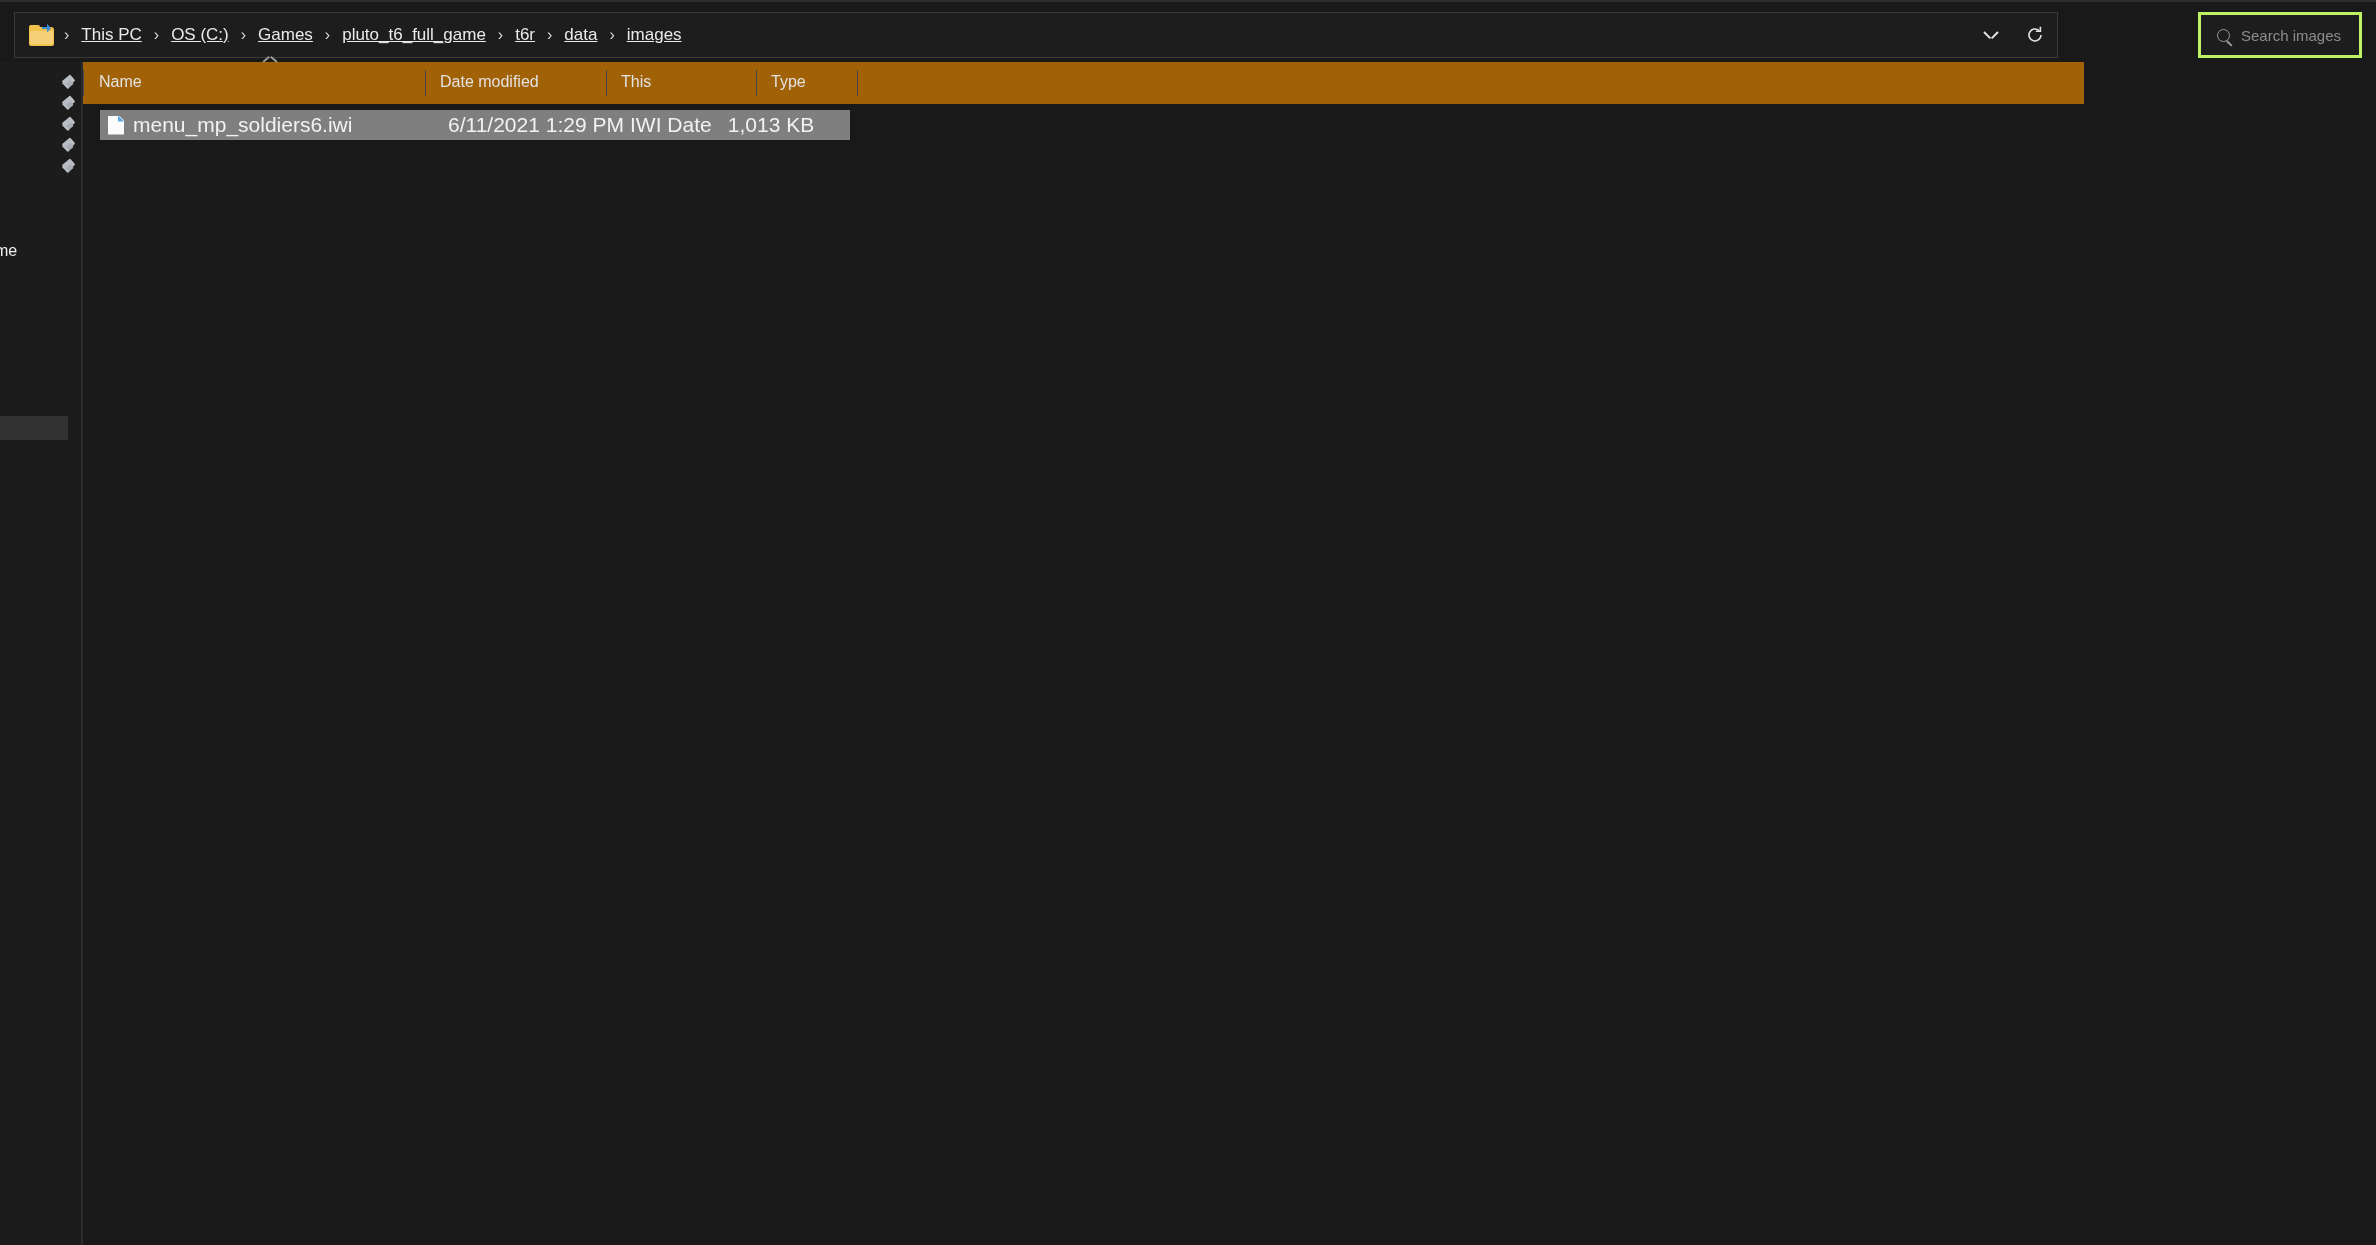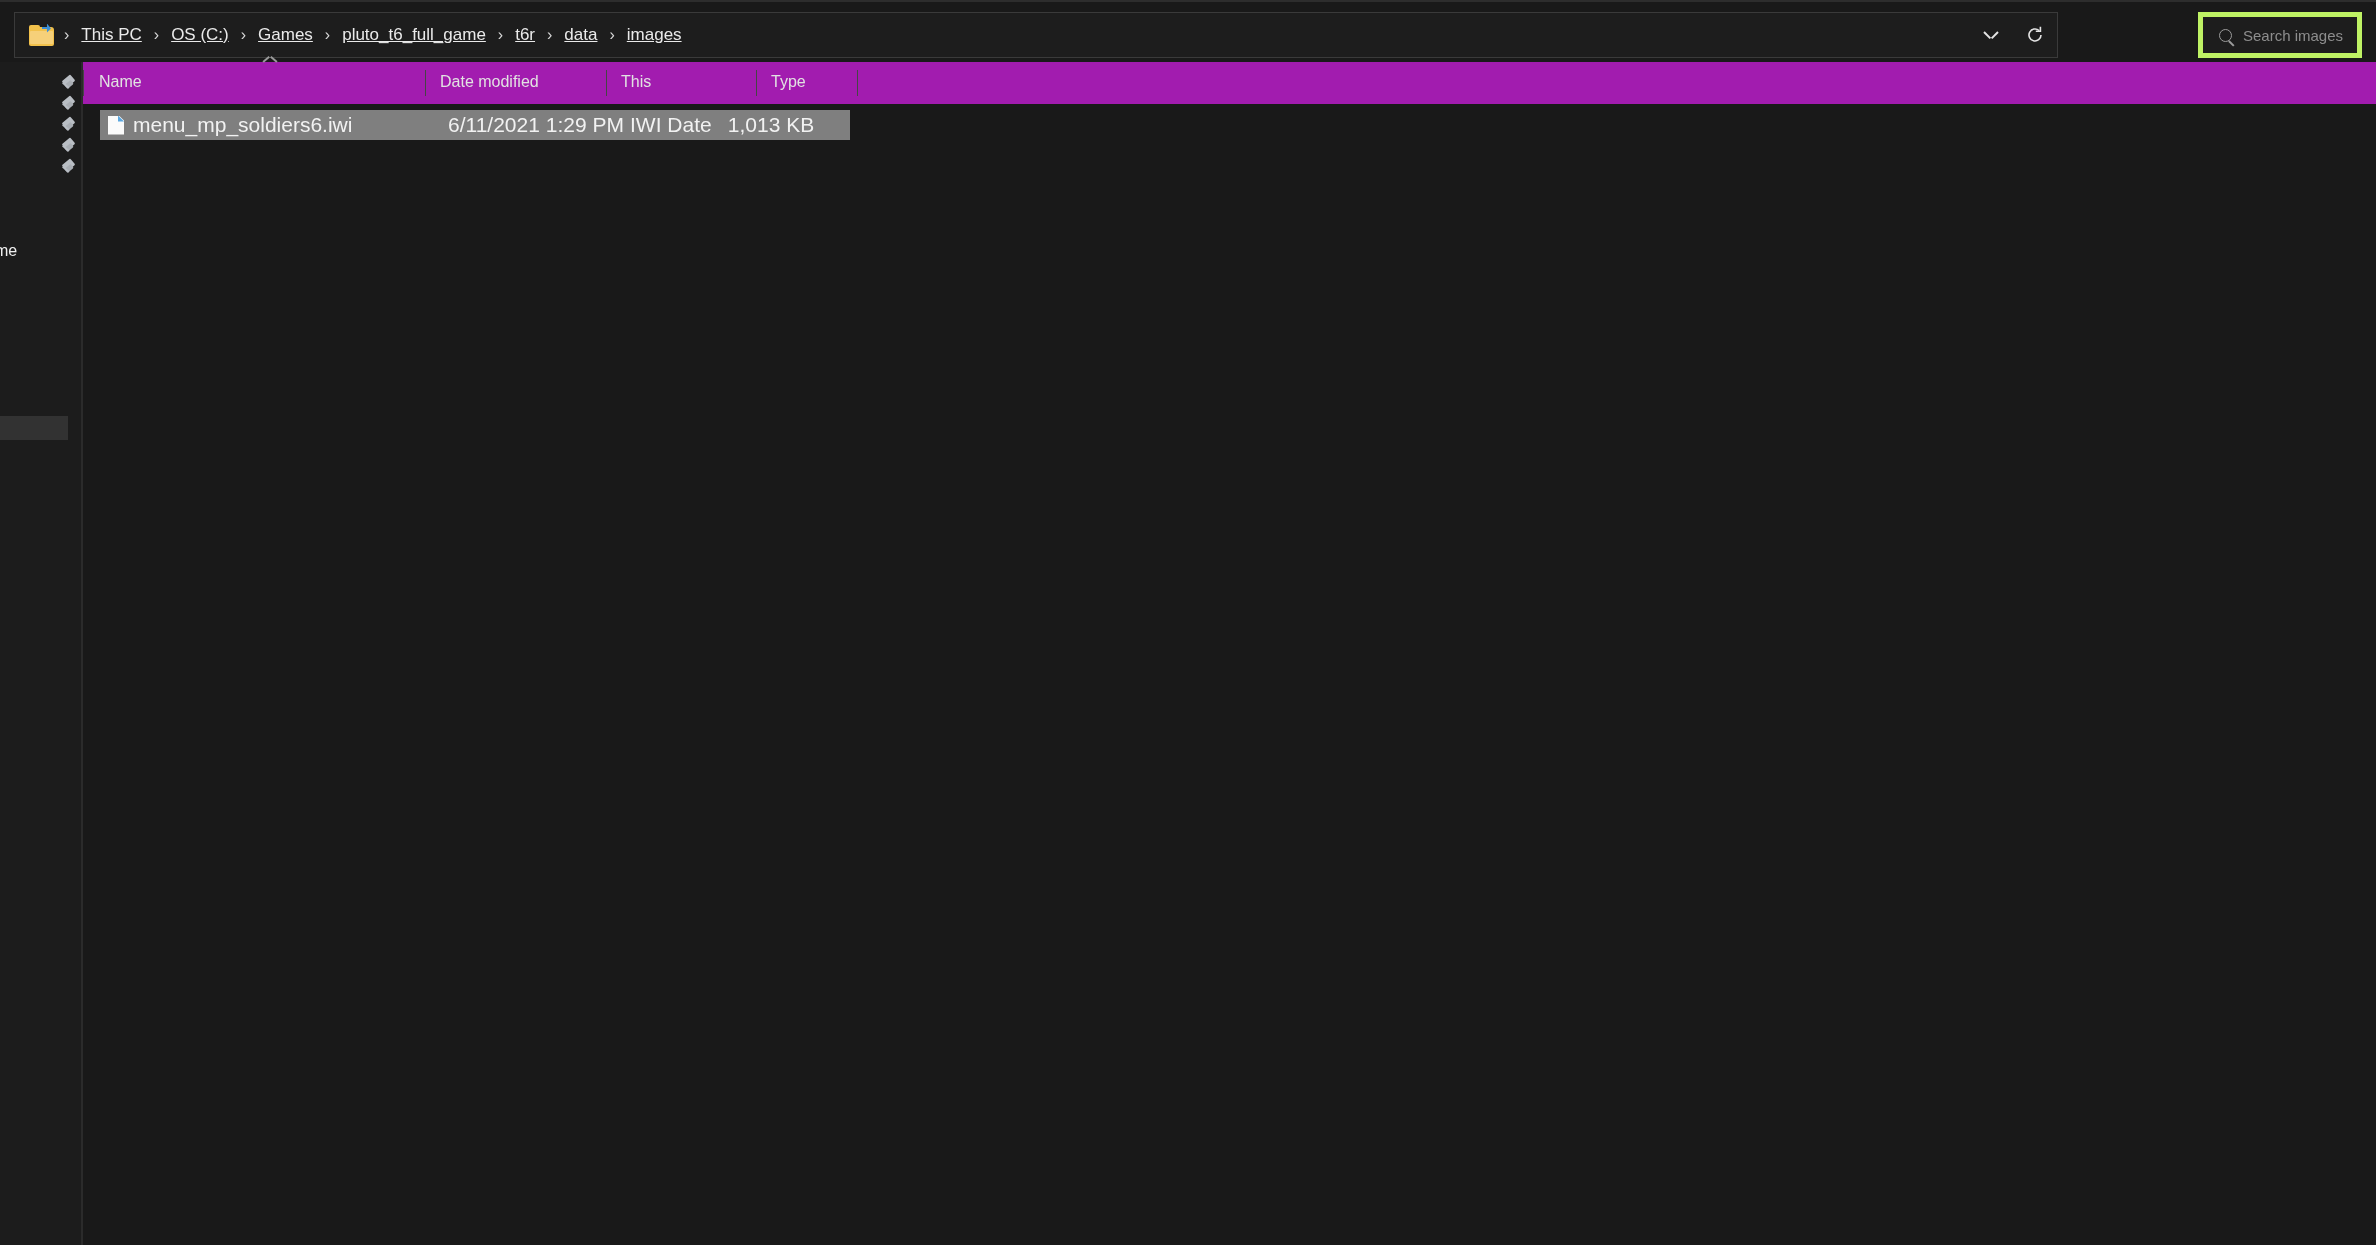--- a/index.html
+++ b/index.html
@@ -58,21 +58,21 @@
   }
   .chev { position:relative; width:14px; height:9px; }
   .chev::before, .chev::after {
     content:""; position:absolute; top:0; width:9px; height:2px; background:#e4e4e4;
   }
   .chev::before { left:0; transform:rotate(45deg); transform-origin:left center; }
   .chev::after  { right:0; transform:rotate(-45deg); transform-origin:right center; }
 
   #searchbox {
     position:absolute; left:2198px; top:10px; width:164px; height:46px;
-    background:#1d1d1d; border:5px solid #bef264;
+    background:#1d1d1d; border:3px solid #bef264;
     display:flex; align-items:center;
   }
   #search-glass {
     width:13px; height:13px; border:1.6px solid #9b9b9b; border-radius:50%;
     margin-left:16px; position:relative; flex:0 0 auto;
   }
   #search-glass::after {
     content:""; position:absolute; left:9px; top:10px; width:7px; height:1.6px;
     background:#9b9b9b; transform:rotate(45deg); transform-origin:left center;
   }
@@ -109,22 +109,22 @@
   }
   #sidebar-cut-text {
     position:absolute; left:-14px; top:180px; width:60px;
     color:#efefef; font-size:16px; white-space:nowrap;
   }
 
   
   #filelist { position:absolute; left:83px; top:62px; width:2293px; height:1183px; background:#191919; }
 
   #colheader {
-    position:absolute; left:0; top:0; width:2293px; height:42px;
-    background:#a21caf;
+    position:absolute; left:0; top:0; width:2001px; height:42px;
+    background:#a16207;
   }
   .col-sep {
     position:absolute; top:8px; width:1px; height:26px; background:#454545;
   }
   .col-label {
     position:absolute; top:11px; color:#e2e2e2; font-size:16px; white-space:nowrap;
   }
   #sort-caret {
     position:absolute; left:263px; top:64px; width:14px; height:7px;
   }

